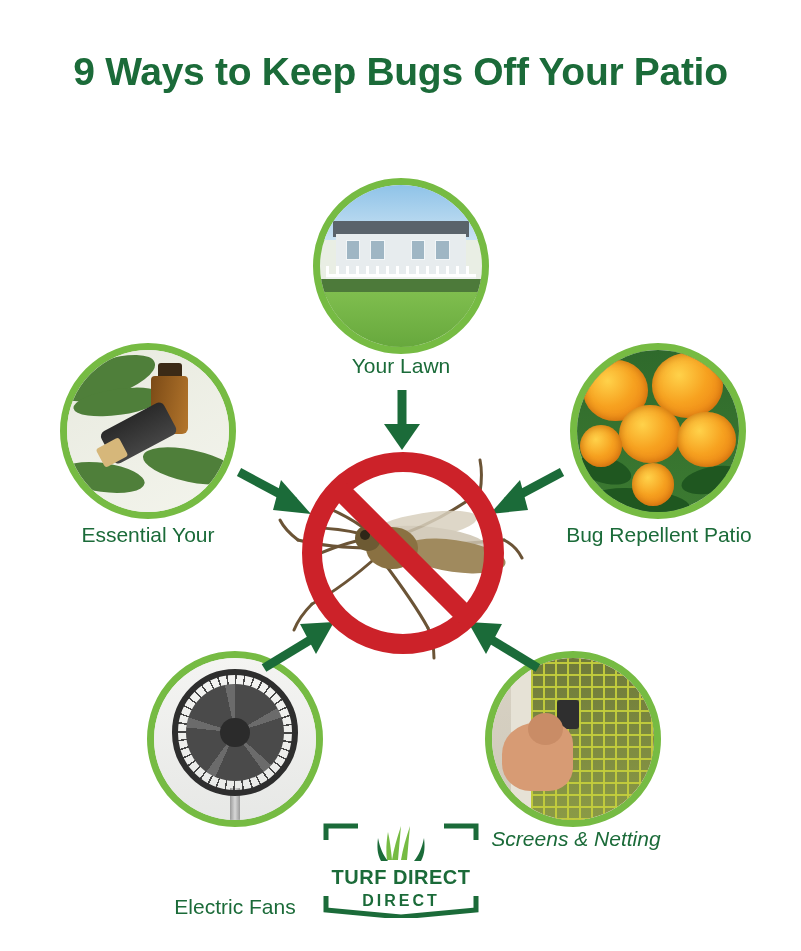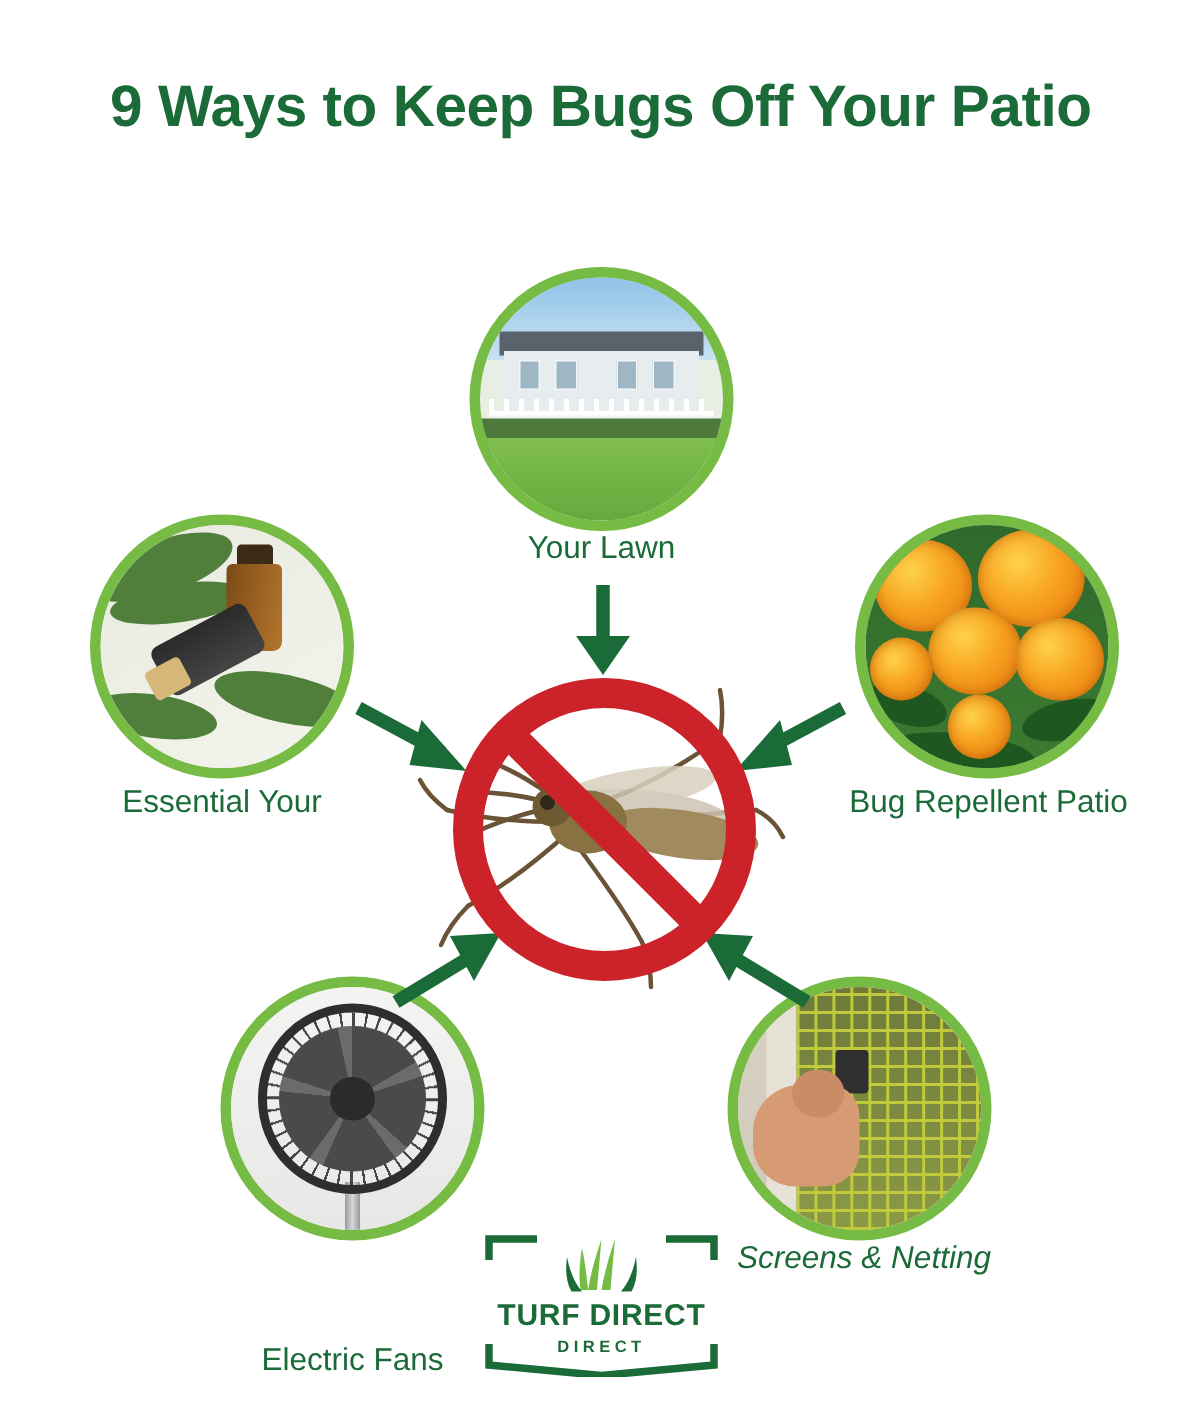--- a/index.html
+++ b/index.html
@@ -149,21 +149,21 @@
   .arrow { position: absolute; }
 
   
   #logo { position: absolute; left: 318px; top: 818px; width: 166px; height: 100px; }
   #logo-name {
     position:absolute; left:0; top:48px; width:166px; text-align:center;
     font-size:20px; font-weight:bold; color:#1b6b39; letter-spacing:0.5px;
   }
   #logo-sub {
     position:absolute; left:0; top:74px; width:166px; text-align:center;
-    font-size:11px; font-weight:bold; color:#1b6b39; letter-spacing:3px;
+    font-size:16px; font-weight:bold; color:#1b6b39; letter-spacing:3px;
   }
 </style>
 </head>
 <body>
 
 <div id="infographic">
 
   <div class="title">9 Ways to Keep Bugs Off Your Patio</div>
 
   <div class="node" id="node-turf-lawn">

